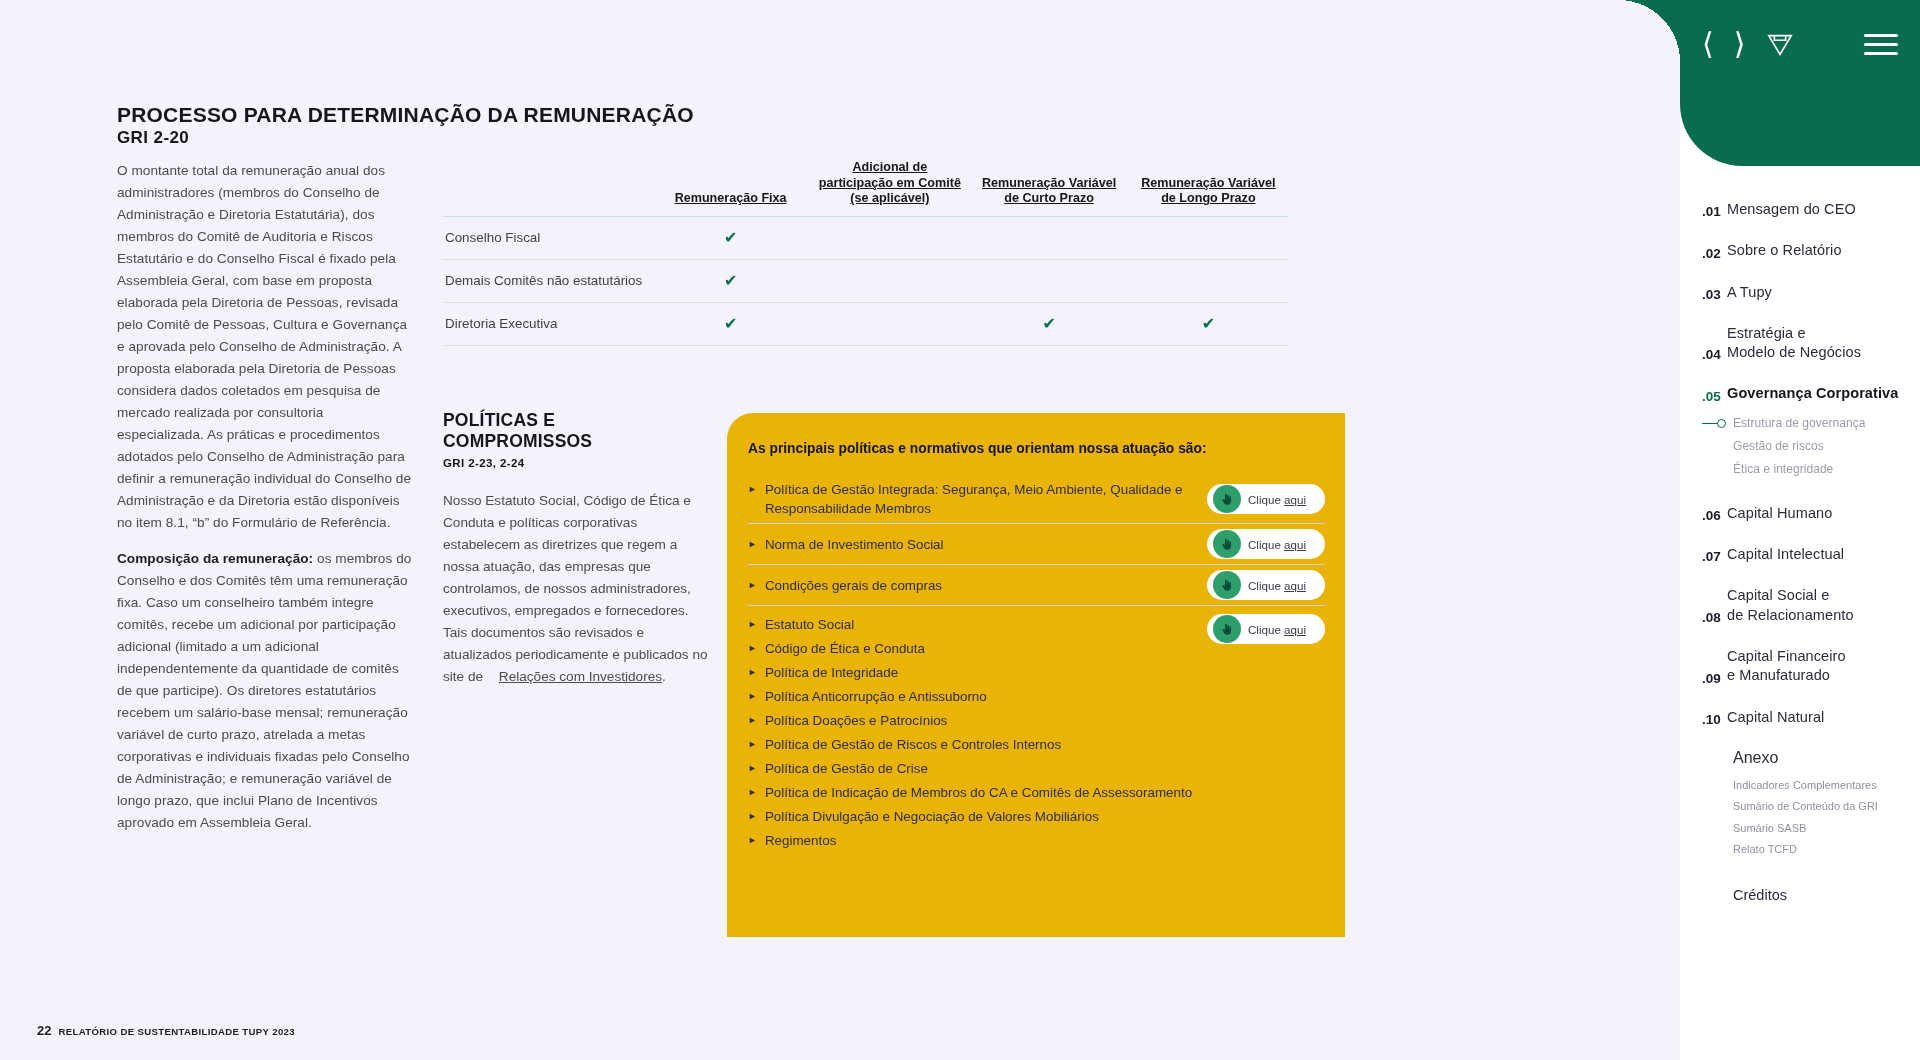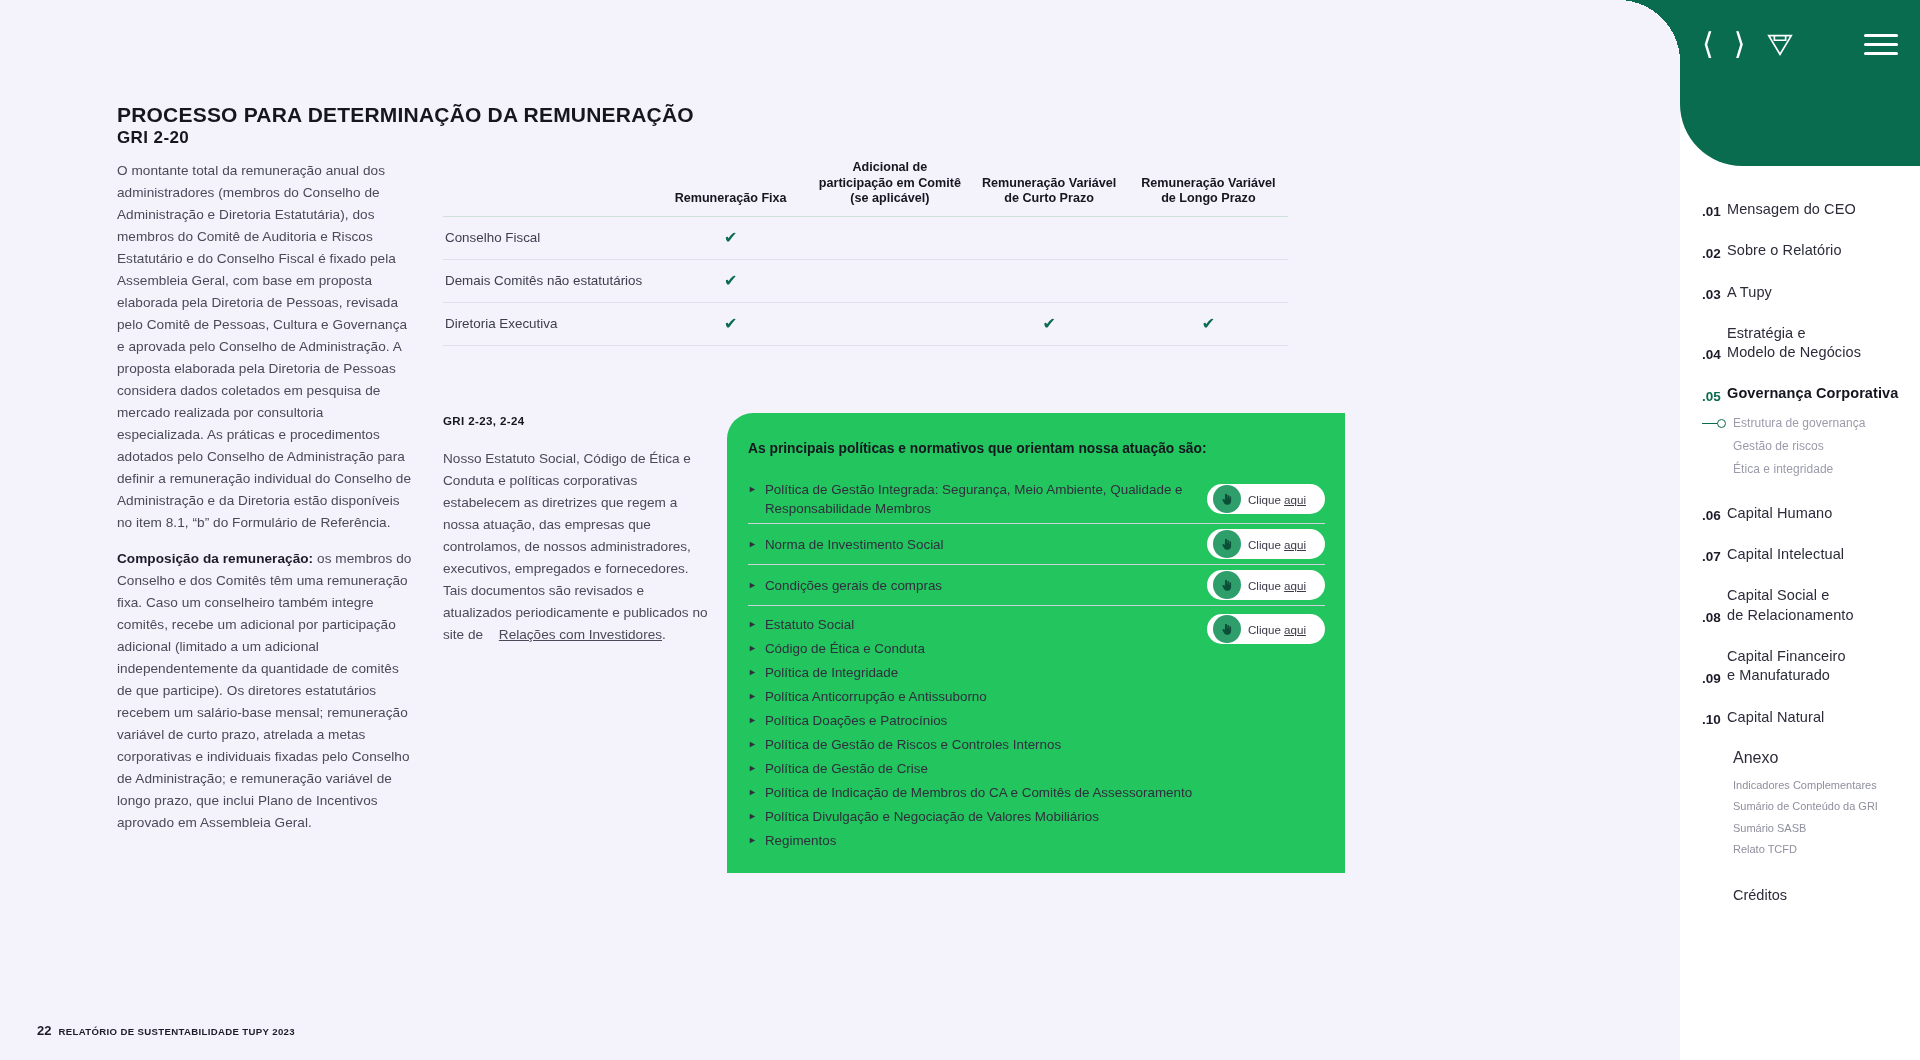--- a/index.html
+++ b/index.html
@@ -166,20 +166,21 @@
   }
   .tbl table { border-collapse: collapse; width:100%; table-layout: fixed; }
   .tbl th {
     font-size: 12.6px;
     font-weight: 700;
     color: #16161f;
     text-align: center;
     vertical-align: bottom;
     padding: 0 4px 9px 4px;
     line-height: 1.25;
+    text-decoration: underline;
   }
   .tbl th.rowhead { width: 208px; }
   .tbl thead tr th { border-bottom: 1.4px solid #cfe0d8; }
   .tbl td {
     font-size: 13.4px;
     color: #3e3e4c;
     padding: 11px 4px;
     border-bottom: 1.1px solid #e0dfec;
     text-align:center;
     vertical-align: middle;
@@ -205,22 +206,22 @@
     margin-top: 21px;
     font-size: 13.6px;
     line-height: 1.62;
     color:#4a4a58;
   }
   .pol-head a { color:#4a4a58; text-decoration: underline; margin-left: 12px; }
 
   
   .panel {
     position:absolute; left:727px; top:413px;
-    width: 618px; height: 460px;
-    background: #22c55e;
+    width: 618px; height: 524px;
+    background: #eab308;
     border-top-left-radius: 26px;
   }
   .panel-title {
     position:absolute; left:21px; top:28px;
     font-size: 13.8px; font-weight:700; color:#16161f;
   }
   .panel-list { position:absolute; left:21px; top:62px; right:20px; }
   .pl-row {
     display:flex; align-items:center;
     min-height: 38px;
@@ -310,20 +311,24 @@
               <td><span class="chk">✔</span></td>
               <td></td>
               <td><span class="chk">✔</span></td>
               <td><span class="chk">✔</span></td>
             </tr>
           </tbody>
       </table>
     </div>
 
     <div class="pol-head">
+      <h2>
+        <span>POLÍTICAS E</span><br>
+        <span>COMPROMISSOS</span>
+      </h2>
       <div class="gri">GRI 2-23, 2-24</div>
       <p><span>Nosso Estatuto Social, Código de Ética e Conduta e políticas corporativas estabelecem as diretrizes que regem a nossa atuação, das empresas que controlamos, de nossos administradores, executivos, empregados e fornecedores. Tais documentos são revisados e atualizados periodicamente e publicados no site de </span><a href="#">Relações com Investidores</a><span>.</span></p>
     </div>
 
     <div class="panel">
       <div class="panel-title">As principais políticas e normativos que orientam nossa atuação são:</div>
       <div class="panel-list" id="panel-list">
           <div class="pl-row">
             <div class="pl-text">
               <span class="tri">►</span>

